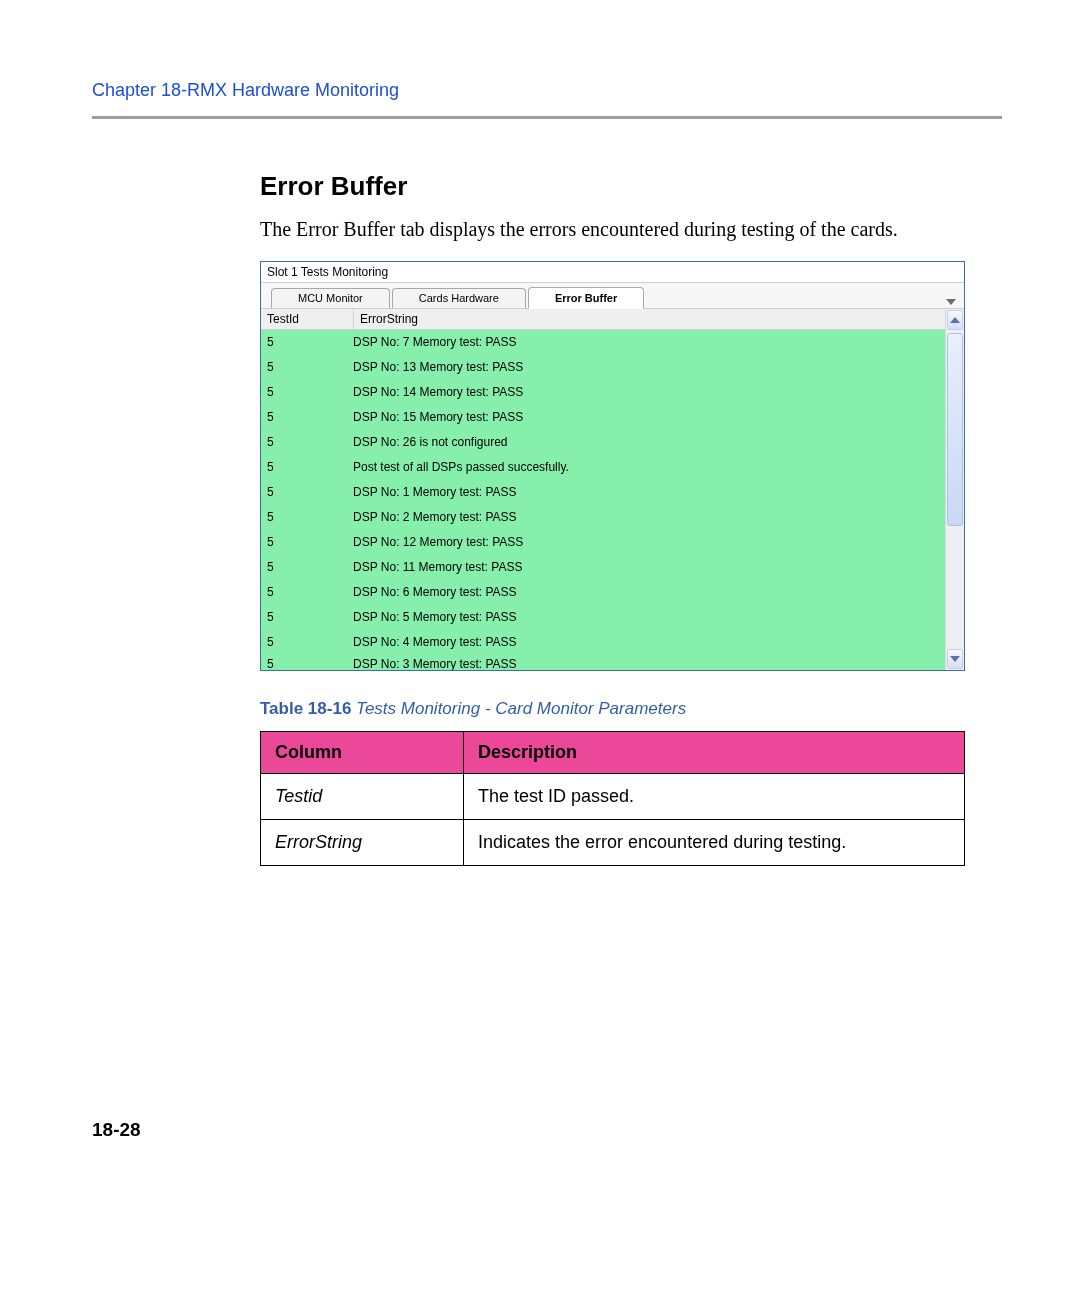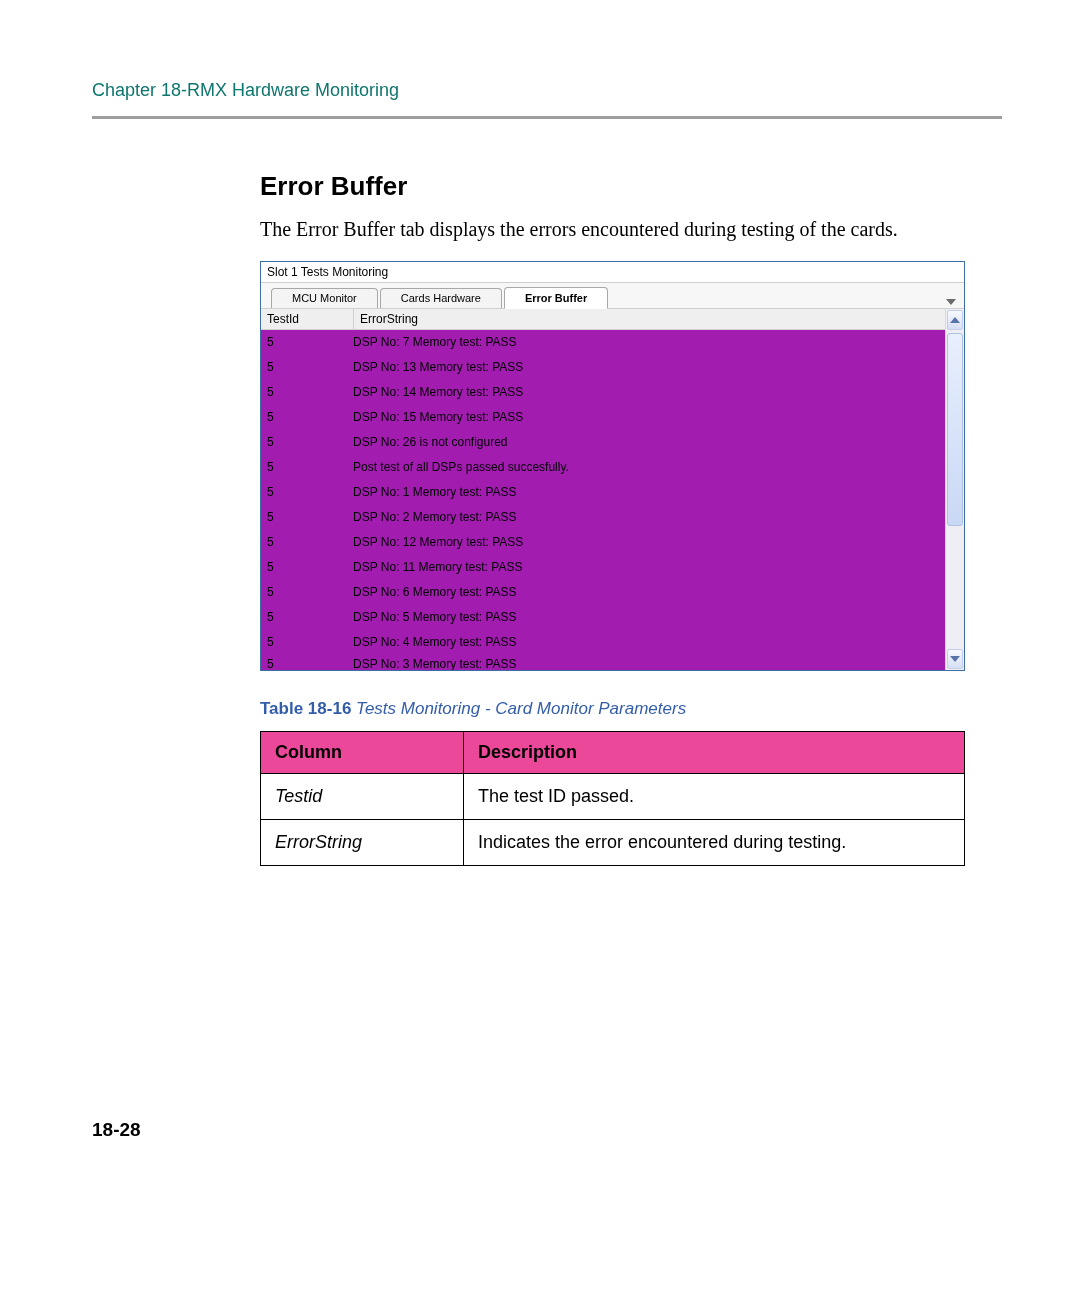--- a/index.html
+++ b/index.html
@@ -14,21 +14,21 @@
   .page {
     position: relative;
     width: 1080px;
     height: 1306px;
     box-sizing: border-box;
     padding: 80px 78px 0 92px;
   }
   .chapter-title {
     font-family: "Gill Sans", "Segoe UI", Arial, sans-serif;
     font-size: 18px;
-    color: #0f766e;
+    color: #1d4ed8;
     margin: 0 0 15px 0;
   }
   .hr {
     height: 0;
     border: none;
     border-top: 3px solid #9e9e9e;
     margin: 0 0 52px 0;
   }
   .content {
     margin-left: 168px;
@@ -49,42 +49,42 @@
     color: #000;
   }
   
   .shot {
     border: 1px solid #3a6ea5;
     width: 705px;
     font-family: Tahoma, Arial, sans-serif;
     font-size: 12px;
     color: #000;
     box-sizing: border-box;
-    background: #a21caf;
+    background: #86efac;
   }
   .shot-title {
     background: #fff;
     padding: 3px 6px 3px 6px;
     font-size: 12px;
   }
   .tabs {
     display: flex;
     align-items: flex-end;
     background: #f7f7f7;
     padding: 3px 4px 0 10px;
     border-top: 1px solid #cfcfcf;
     height: 22px;
     position: relative;
   }
   .tab {
     border: 1px solid #a8a8a8;
     border-bottom: none;
     border-top-left-radius: 4px;
     border-top-right-radius: 4px;
-    padding: 2px 20px;
+    padding: 2px 26px;
     font-size: 11px;
     margin-right: 2px;
     background: #f4f4f4;
     height: 15px;
     line-height: 15px;
   }
   .tab.active {
     background: #fff;
     font-weight: bold;
     position: relative;

